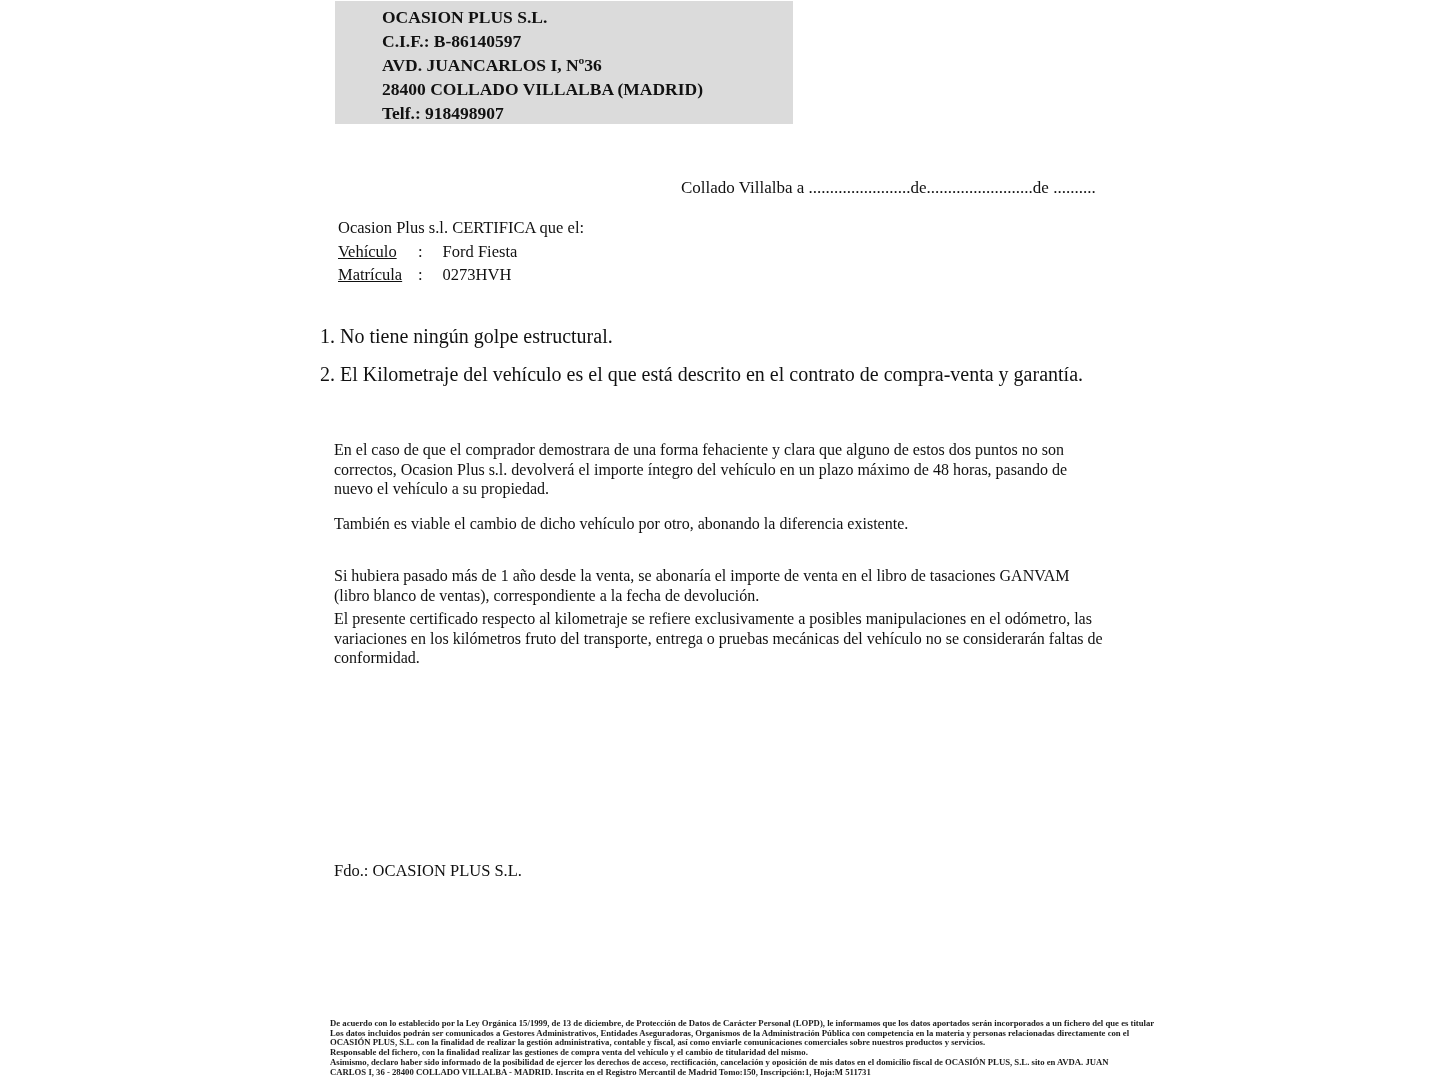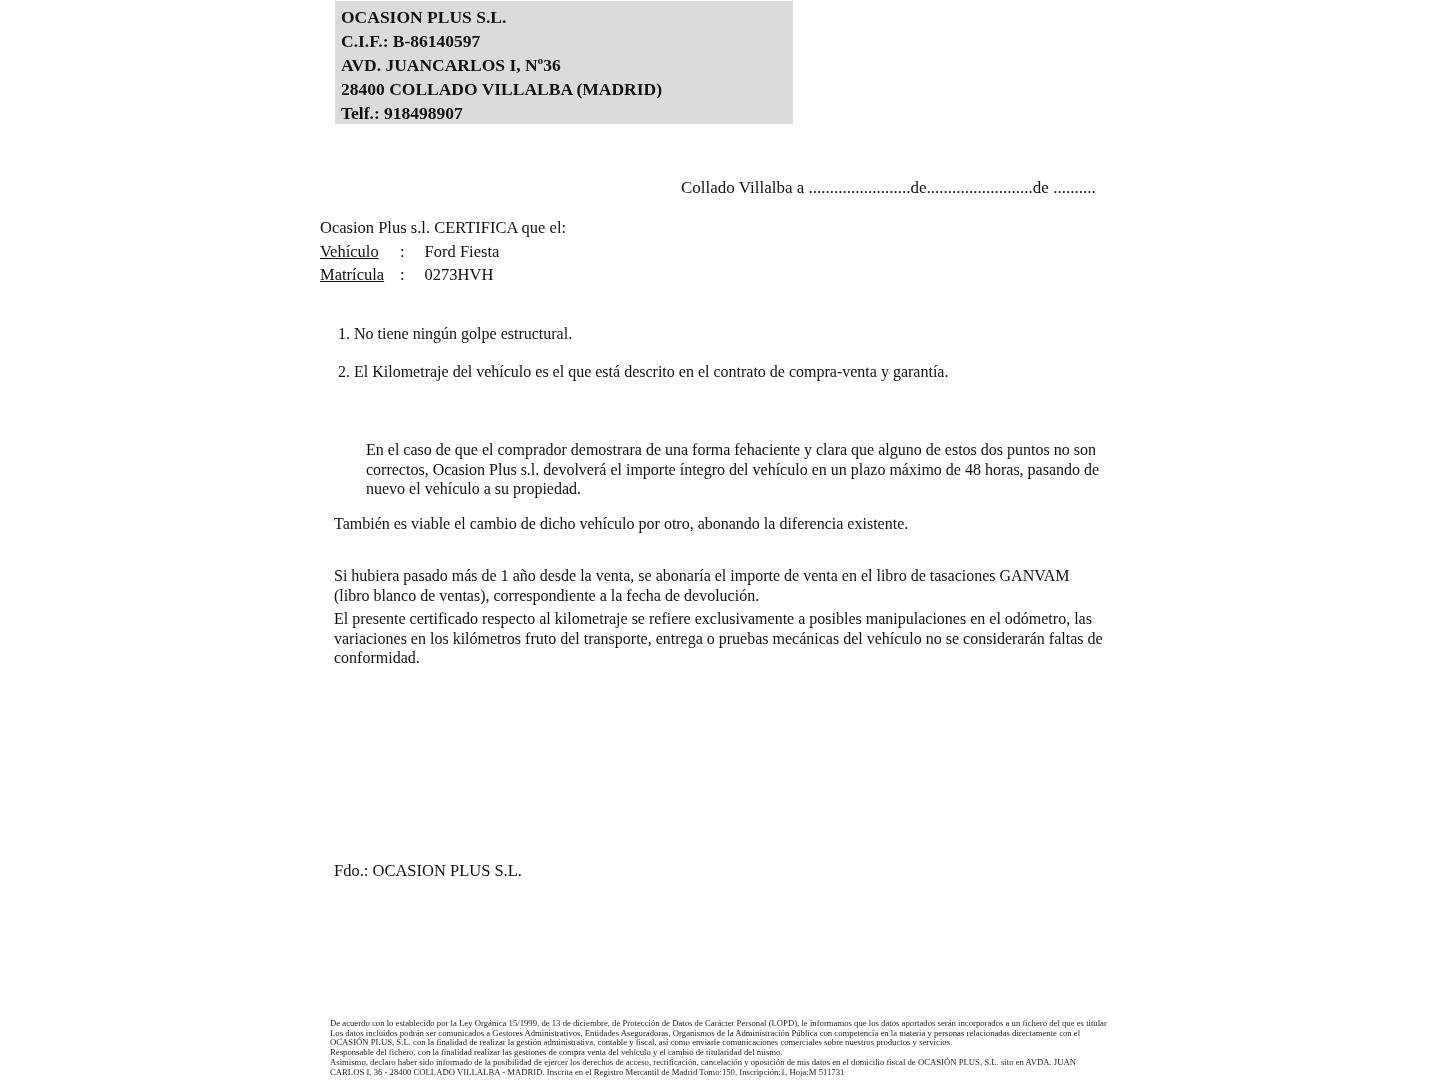--- a/index.html
+++ b/index.html
@@ -23,80 +23,81 @@
     width: 452px;
     height: 119px;
     background: #dbdbdb;
     padding: 4px 0 0 6px;
   }
   .header-box .hline {
     font-weight: bold;
     font-size: 17.5px;
     line-height: 24px;
     white-space: nowrap;
+    margin-left: 41px;
   }
   .date-line {
     position: absolute;
     left: 681px;
     top: 178px;
     font-size: 17px;
     white-space: nowrap;
   }
   .certify {
     position: absolute;
-    left: 320px;
+    left: 338px;
     top: 216px;
     font-size: 16.5px;
     line-height: 23.7px;
   }
   .certify .intro { white-space: nowrap; }
   .certify .field { white-space: nowrap; }
   .certify .field .flabel {
     display: inline-block;
     width: 80px;
     text-decoration: underline;
   }
   .certify .field .fsep { display: inline-block; }
   .certify .field .fvalue { margin-left: 20px; }
   .point {
     position: absolute;
-    left: 338px;
-    font-size: 16px;
+    left: 320px;
+    font-size: 20px;
     white-space: nowrap;
   }
   .point1 { top: 325px; }
   .point2 { top: 363px; }
   .para {
     position: absolute;
     left: 334px;
     width: 775px;
     font-size: 16px;
     line-height: 19.5px;
     text-align: left;
   }
-  .para1 { top: 440px; margin-left: 32px; }
+  .para1 { top: 440px; }
   .para2 { top: 514px; }
   .para3 { top: 566px; }
   .para4 { top: 609px; }
   .signature {
     position: absolute;
     left: 334px;
     top: 861px;
     font-size: 16.5px;
     white-space: nowrap;
   }
   .legal-footer {
     position: absolute;
     left: 330px;
     top: 1019px;
     font-size: 8.7px;
     line-height: 9.7px;
     color: #1c1c1c;
   }
-  .legal-footer .fline { white-space: nowrap; }
+  .legal-footer .fline { white-space: nowrap; font-weight: bold; }
 </style>
 </head>
 <body>
 
 <div class="page">
 
   <div class="header-box">
     <div class="hline">OCASION PLUS S.L.</div>
     <div class="hline">C.I.F.: B-86140597</div>
     <div class="hline">AVD. JUANCARLOS I, Nº36</div>

